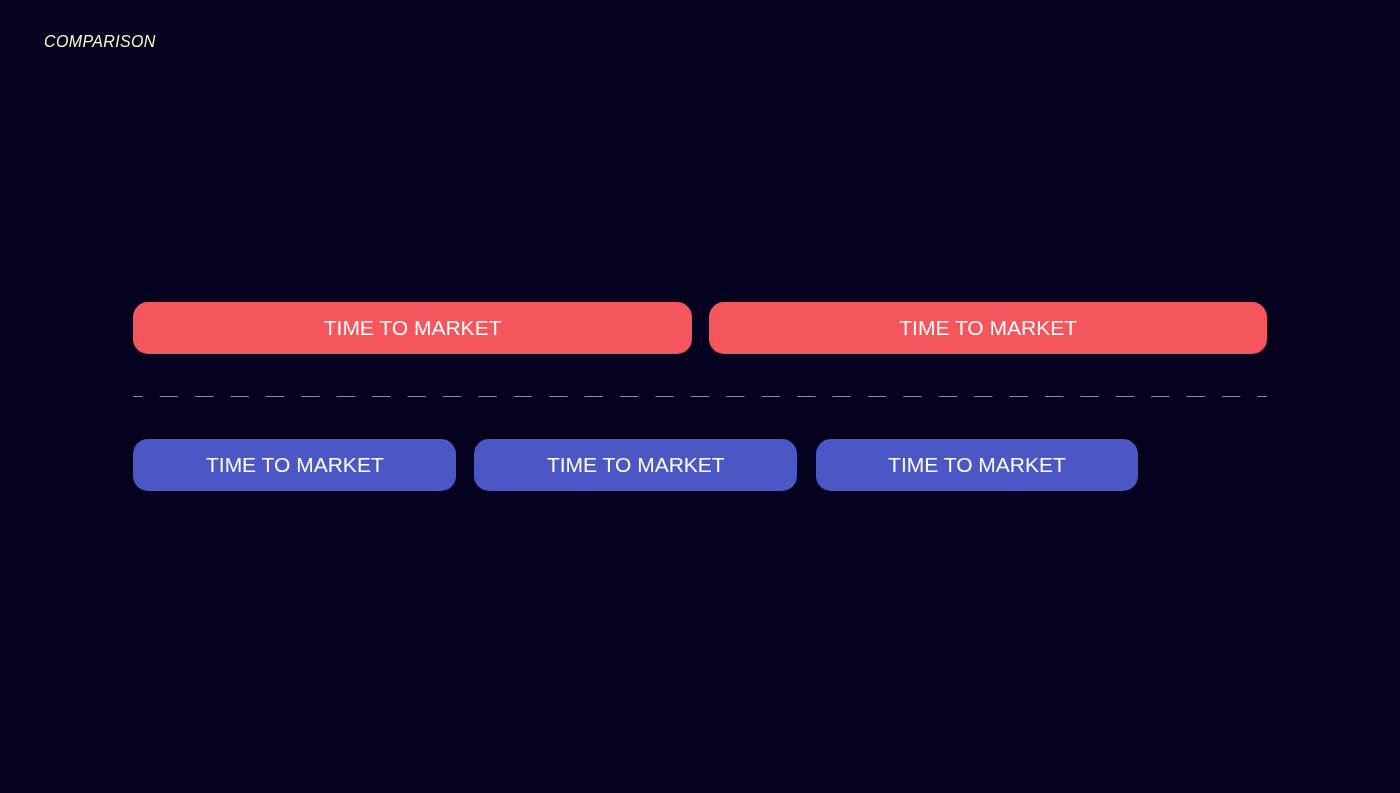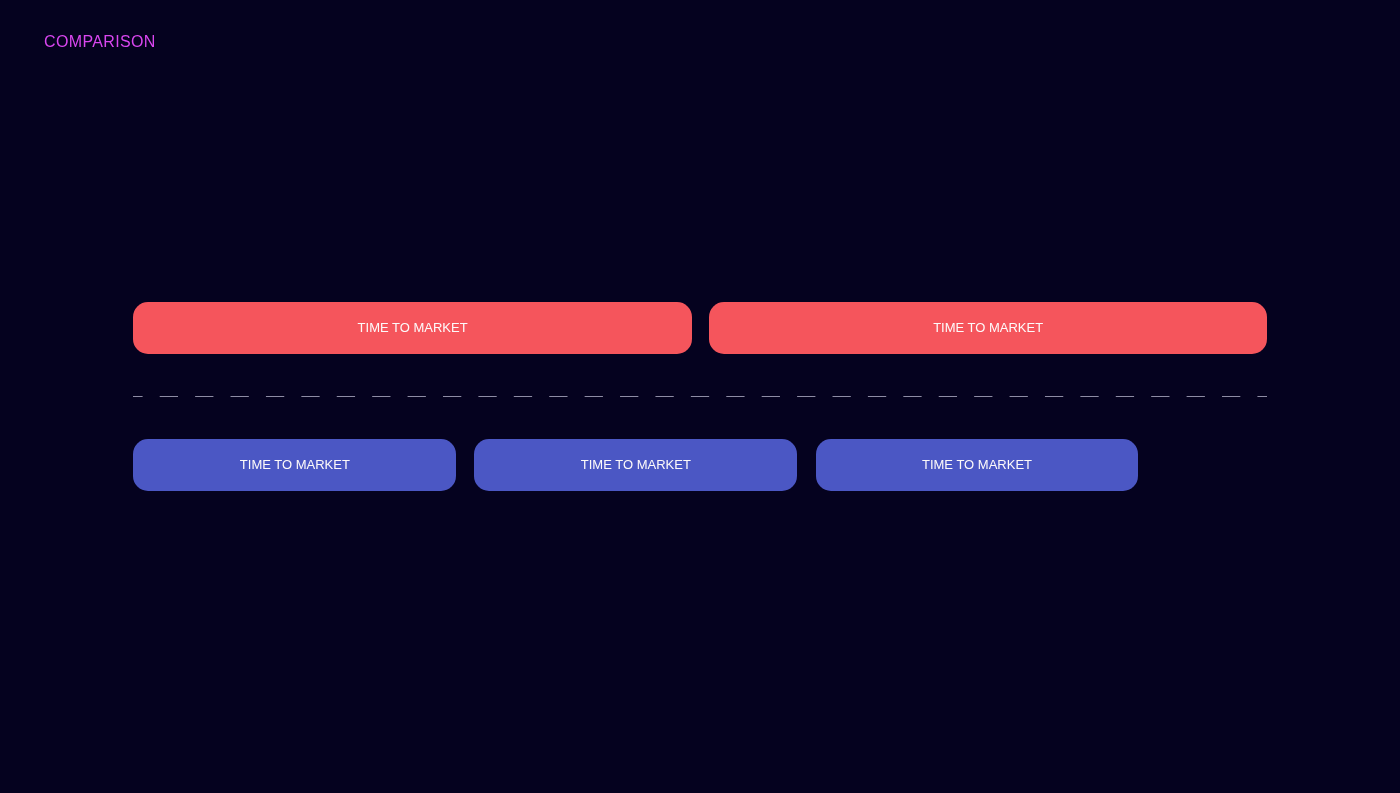--- a/index.html
+++ b/index.html
@@ -8,38 +8,39 @@
     background:#05021f;
     font-family:"Liberation Sans",sans-serif;
     overflow:hidden;
     -webkit-font-smoothing:antialiased;
   }
   .stage{position:relative;width:1400px;height:793px;overflow:hidden;}
 
   .chart-title{
     position:absolute;left:44px;top:33px;
     font-size:16px;line-height:18px;letter-spacing:0.35px;
-    color:#d946ef;white-space:nowrap;
+    color:#fef9c3;white-space:nowrap;
     transform:translateZ(0);
+    font-style:italic;
   }
 
   .bar-row{position:absolute;left:0;width:1400px;height:53px;}
   .bar-row.row-red{top:301.5px;}
   .bar-row.row-blue{top:438.5px;}
 
   .bar{
     position:absolute;top:0;
     border-radius:15px;
     display:flex;align-items:center;justify-content:center;
   }
   .row-red .bar{background:#f5555c;height:52.8px;}
   .row-blue .bar{background:#4b57c4;height:52.5px;}
 
   .bar-label{
-    font-size:13px;line-height:19.5px;
+    font-size:21px;line-height:19.5px;
     color:#fdfafa;white-space:nowrap;
     position:relative;top:-0.5px;
     transform:translateZ(0);
     pointer-events:none;
   }
 
   .divider{position:absolute;left:0;top:391px;}
 </style>
 </head>
 <body>

